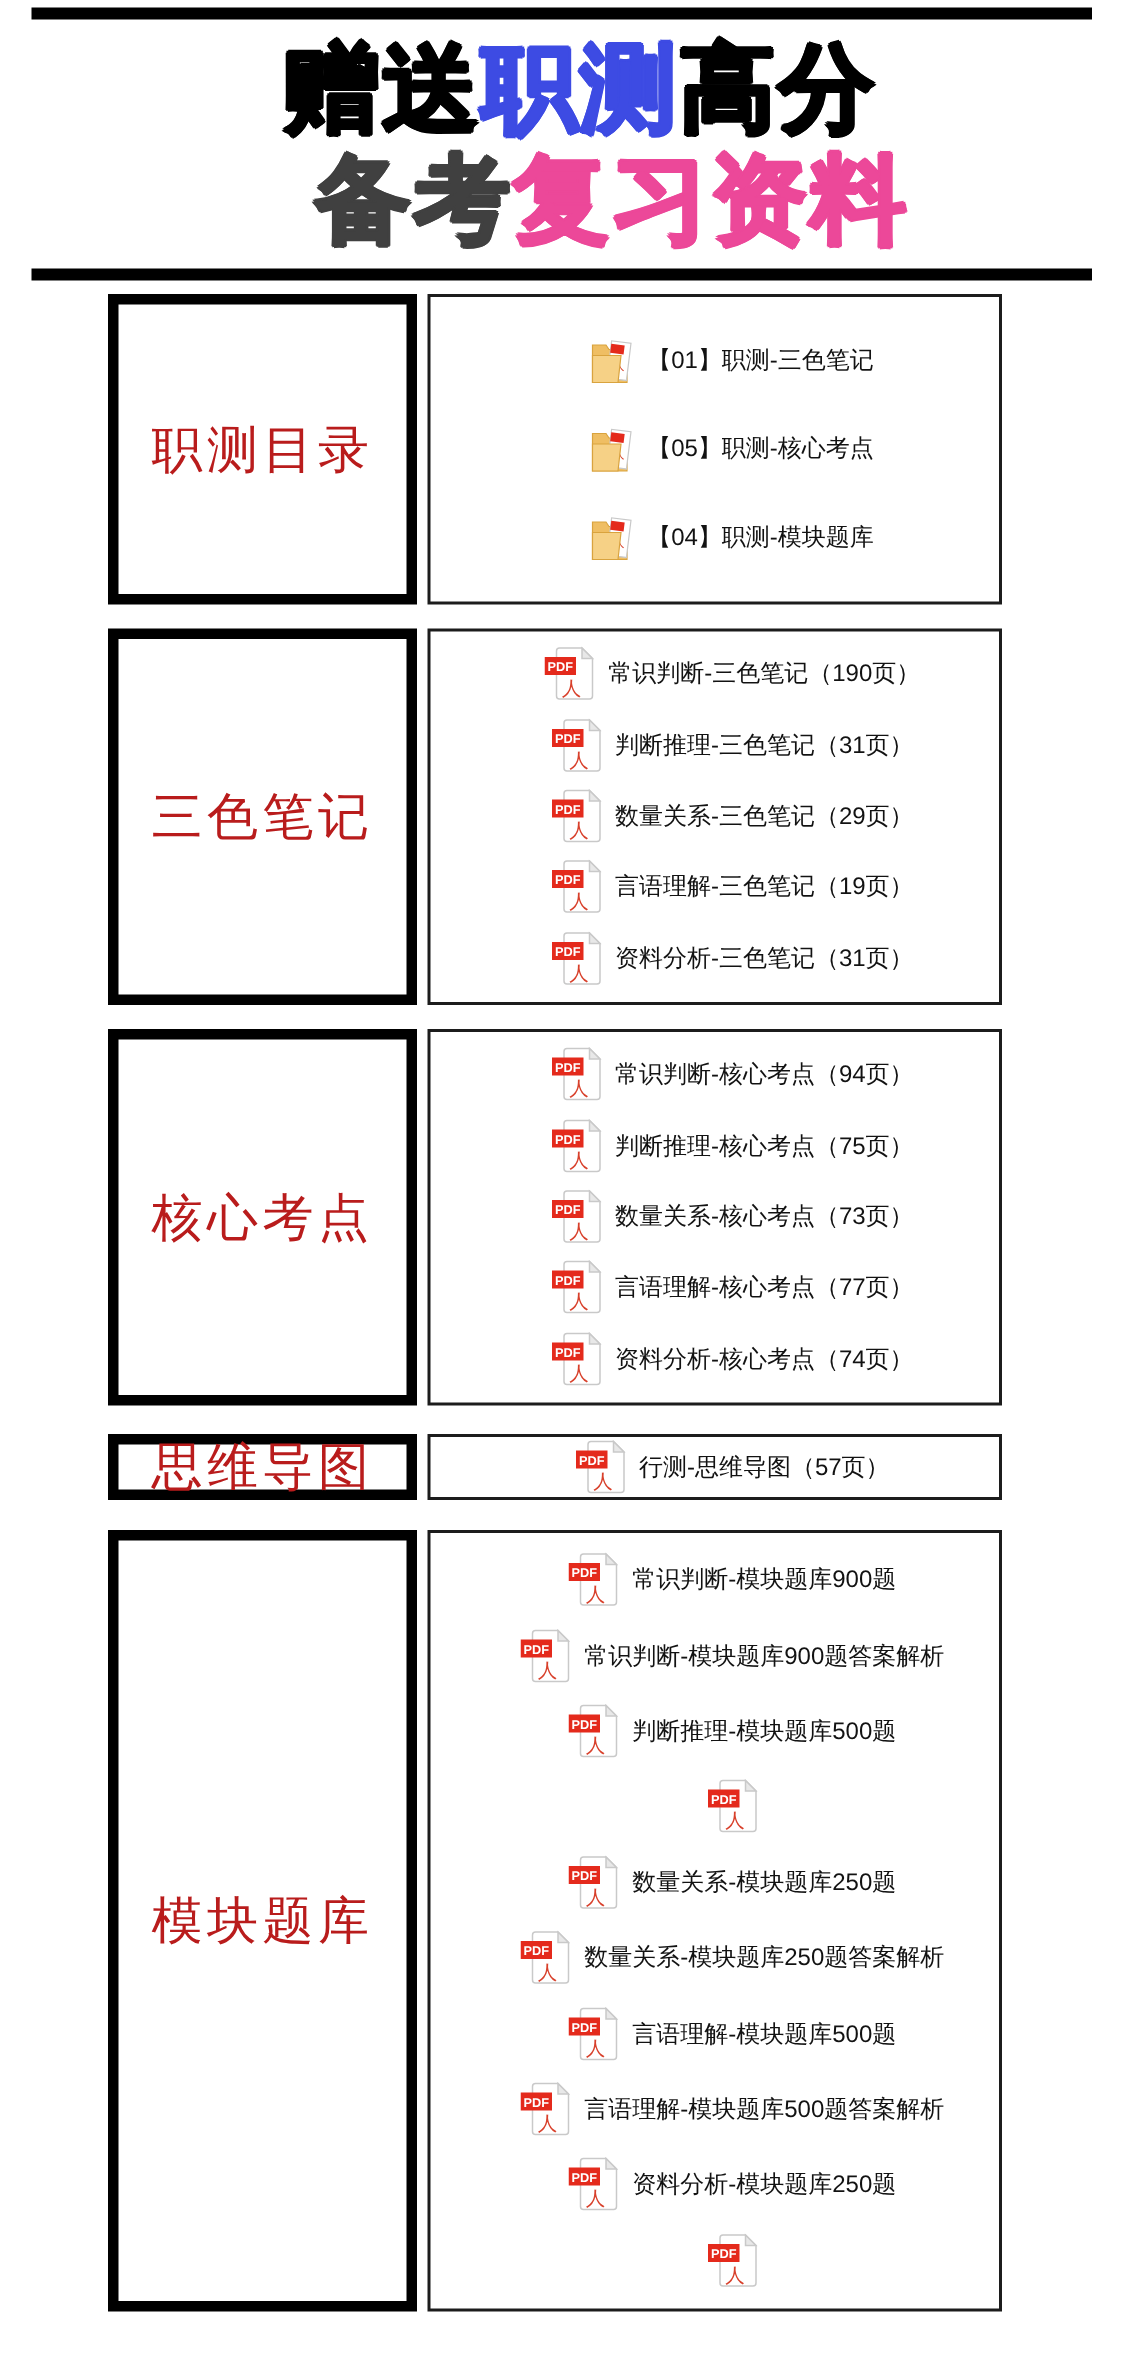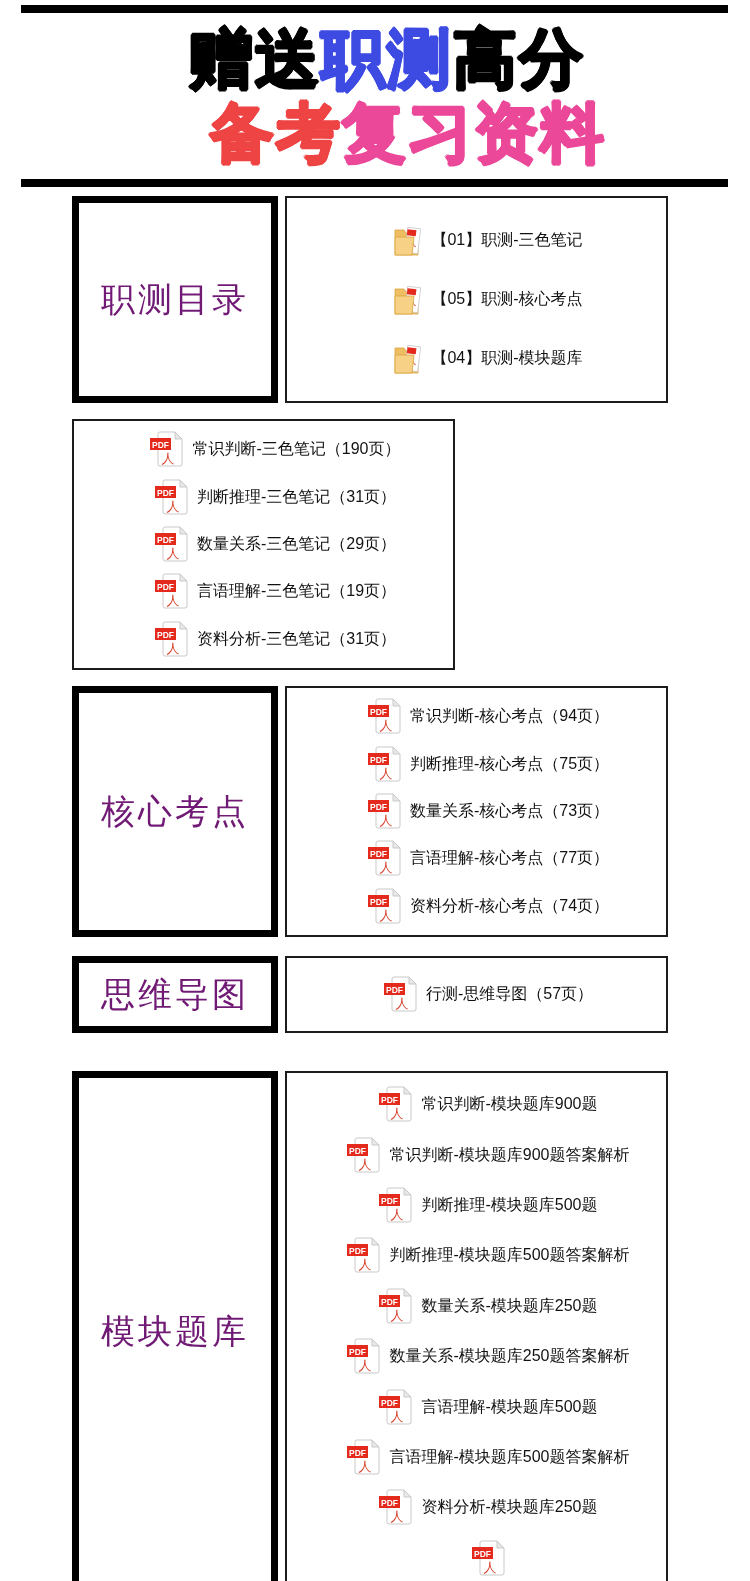--- a/index.html
+++ b/index.html
@@ -32,34 +32,34 @@
                  1.1px -1.1px currentcolor, -1.1px 1.1px currentcolor;
     padding-left: 24px;
   }
 
   #sections { margin: 9px 0 0 72px; }
 
   .section { display: flex; gap: 7px; align-items: stretch; }
   .s1 { height: 207px; margin-bottom: 16px; }
   .s2 { height: 251px; margin-bottom: 16px; }
   .s3 { height: 251px; margin-bottom: 19px; }
-  .s4 { height: 77px;  margin-bottom: 38px; }
+  .s4 { height: 44px;  margin-bottom: 20px; }
   .s5 { height: 521px; }
 
   .label-box {
     width: 192px; flex: none;
     border: 7px solid #000;
     display: flex; align-items: center; justify-content: center;
     background: #fff;
   }
   .label-text {
     font-family: Liberation Sans, sans-serif;
     font-size: 34px;
     letter-spacing: 3px;
-    color: #701a75;
+    color: #b91c1c;
     white-space: nowrap;
   }
 
   .panel {
     width: 379px; flex: none;
     border: 2px solid #1c1c1c;
     background: #fff;
     display: flex; flex-direction: column;
     justify-content: space-evenly;
   }
@@ -78,21 +78,21 @@
     font-family: "Liberation Sans", sans-serif;
   }
 </style>
 </head>
 <body>
 
 <div class="top-bar"></div>
 
 <h1 class="title">
   <div id="title-line1" class="fat"><span style="color: rgb(0, 0, 0);">赠送</span><span style="color: rgb(61, 75, 227);">职测</span><span style="color: rgb(0, 0, 0);">高分</span></div>
-  <div id="title-line2" class="fat"><span style="color: #ef4444; margin-left: 42px;">备考</span><span style="color: #ec4899;">复习资料</span></div>
+  <div id="title-line2" class="fat"><span style="color: #404040; margin-left: 42px;">备考</span><span style="color: #ec4899;">复习资料</span></div>
 </h1>
 
 <div class="divider-bar"></div>
 
 <main id="sections">
   <section class="section s1">
     <div class="label-box">
       <span class="label-text">职测目录</span>
     </div>
     <div class="panel">
@@ -138,20 +138,23 @@
         </g>
         <path d="M1 13 h19 l-2 18 h-17 z" fill="#F6D186" stroke="#D9A33E" stroke-width="0.8"></path>
       </svg>
     </span>
     <span class="file-name">【04】职测-模块题库</span>
   </div>
 </div>
   </section>
 
   <section class="section s2">
+    <div class="label-box">
+      <span class="label-text">三色笔记</span>
+    </div>
     <div class="panel">
   <div class="row">
     <span class="icon">
       <svg width="33" height="37" viewBox="0 0 33 37" xmlns="http://www.w3.org/2000/svg">
         <path d="M10 1 h15 l7 7 v25 a2 2 0 0 1 -2 2 h-20 a2 2 0 0 1 -2 -2 v-30 a2 2 0 0 1 2 -2 z" fill="#ffffff" stroke="#c9c9c9" stroke-width="1"></path>
         <path d="M25 1 l7 7 h-7 z" fill="#e8e8e8" stroke="#c9c9c9" stroke-width="1"></path>
         <rect x="0" y="7" width="21" height="12" fill="#E42A1C"></rect>
         <text x="10.5" y="16.5" text-anchor="middle" font-size="8.5" font-weight="bold" fill="#ffffff" font-family="Liberation Sans, sans-serif">PDF</text>
         <text x="18" y="32" text-anchor="middle" font-size="13" fill="#D8402B" font-family="Liberation Sans, sans-serif">人</text>
       </svg>
@@ -352,21 +355,20 @@
   <div class="row">
     <span class="icon">
       <svg width="33" height="37" viewBox="0 0 33 37" xmlns="http://www.w3.org/2000/svg">
         <path d="M10 1 h15 l7 7 v25 a2 2 0 0 1 -2 2 h-20 a2 2 0 0 1 -2 -2 v-30 a2 2 0 0 1 2 -2 z" fill="#ffffff" stroke="#c9c9c9" stroke-width="1"></path>
         <path d="M25 1 l7 7 h-7 z" fill="#e8e8e8" stroke="#c9c9c9" stroke-width="1"></path>
         <rect x="0" y="7" width="21" height="12" fill="#E42A1C"></rect>
         <text x="10.5" y="16.5" text-anchor="middle" font-size="8.5" font-weight="bold" fill="#ffffff" font-family="Liberation Sans, sans-serif">PDF</text>
         <text x="18" y="32" text-anchor="middle" font-size="13" fill="#D8402B" font-family="Liberation Sans, sans-serif">人</text>
       </svg>
     </span>
-    <span class="file-name">判断推理-模块题库500题答案解析</span>
   </div>
 
   <div class="row">
     <span class="icon">
       <svg width="33" height="37" viewBox="0 0 33 37" xmlns="http://www.w3.org/2000/svg">
         <path d="M10 1 h15 l7 7 v25 a2 2 0 0 1 -2 2 h-20 a2 2 0 0 1 -2 -2 v-30 a2 2 0 0 1 2 -2 z" fill="#ffffff" stroke="#c9c9c9" stroke-width="1"></path>
         <path d="M25 1 l7 7 h-7 z" fill="#e8e8e8" stroke="#c9c9c9" stroke-width="1"></path>
         <rect x="0" y="7" width="21" height="12" fill="#E42A1C"></rect>
         <text x="10.5" y="16.5" text-anchor="middle" font-size="8.5" font-weight="bold" fill="#ffffff" font-family="Liberation Sans, sans-serif">PDF</text>
         <text x="18" y="32" text-anchor="middle" font-size="13" fill="#D8402B" font-family="Liberation Sans, sans-serif">人</text>

